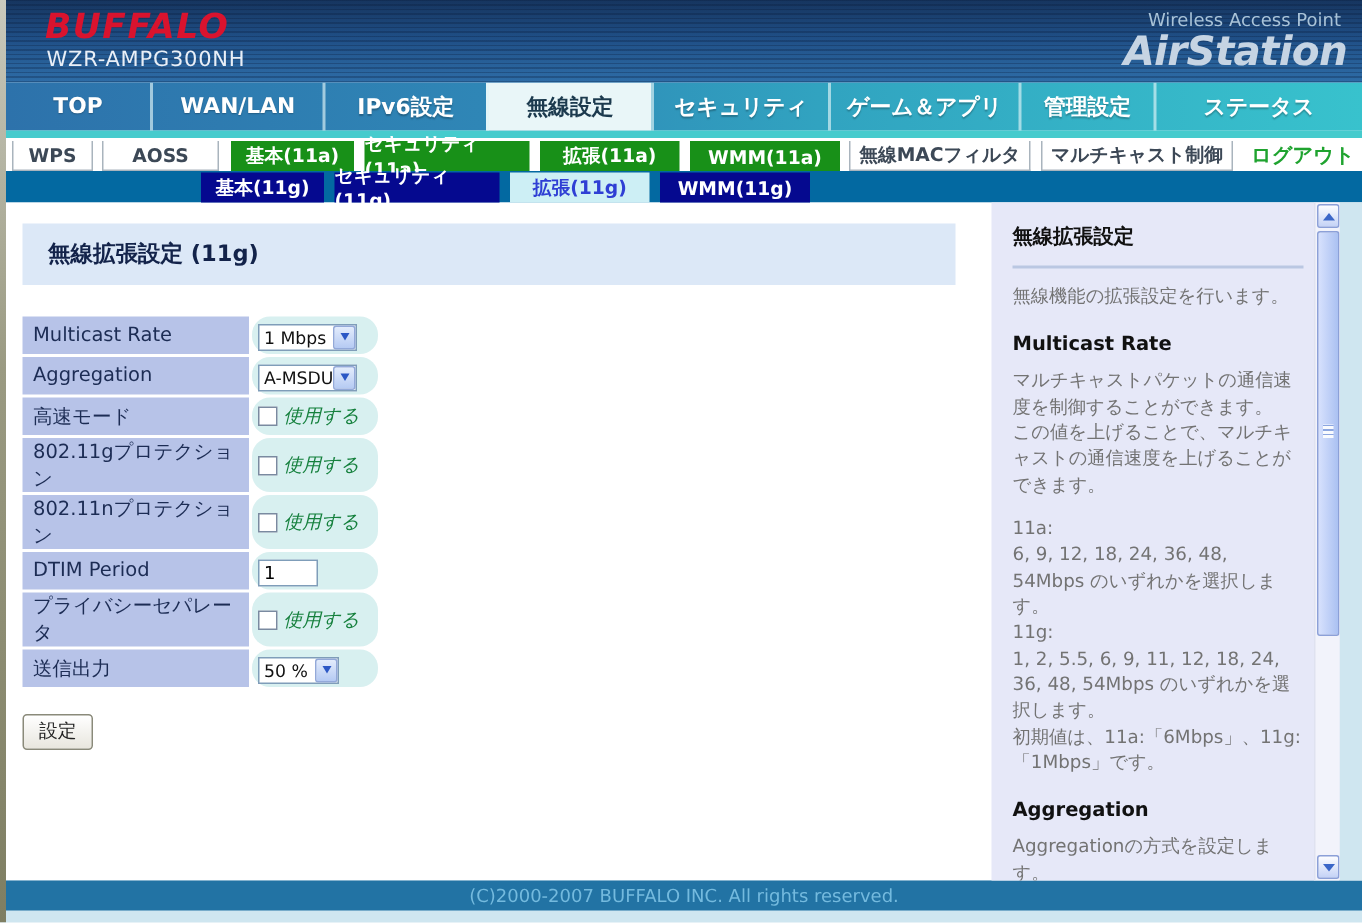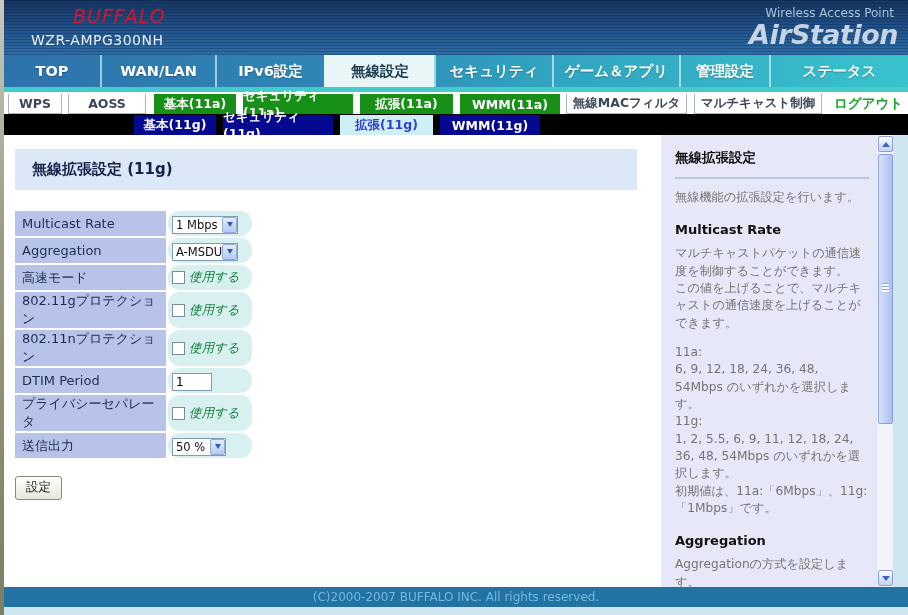--- a/index.html
+++ b/index.html
@@ -11,22 +11,22 @@
   }
   .left-strip { position:absolute; left:0; top:0; width:4px; height:615px;
     background:linear-gradient(180deg,#c9c9bd 0%,#9a9a82 40%,#7e7e62 100%); z-index:50; }
 
   
   .hdr { margin-left:4px; height:55px; position:relative;
     background:
       repeating-linear-gradient(180deg, rgba(8,25,55,.28) 0 1px, rgba(255,255,255,0) 1px 3px),
       linear-gradient(180deg,var(--header-blue-top,#16355f) 0%, #1f4e85 45%, var(--header-blue-bottom,#2e6da7) 100%);
   }
-  .brand { position:absolute; left:26px; top:5px; font-size:19px; font-weight:normal;
-    font-style:italic; letter-spacing:1px; color:var(--brand-red,#d9132e);margin-left:43px; }
+  .brand { position:absolute; left:26px; top:5px; font-size:23px; font-weight:bold;
+    font-style:italic; letter-spacing:1px; color:var(--brand-red,#d9132e); }
   .model { position:absolute; left:27px; top:32px; font-size:14px; color:#e9eff7; letter-spacing:.5px; }
   .tagline { position:absolute; right:14px; top:6px; font-size:12px; color:#a9c3d8; }
   .airstation { position:absolute; right:10px; top:19px; font-size:27px; font-weight:bold;
     font-style:italic; color:#c6d4e3; letter-spacing:-.5px; }
 
   
   .tabs { margin-left:4px; height:32px; display:flex;
     background:linear-gradient(90deg,#2d72ab 0%,#2f86b6 35%,#31a3c0 60%,var(--tab-teal,#38c2cd) 100%); }
   .tab { display:flex; align-items:center; justify-content:center;
     color:#fff; font-size:14.5px; font-weight:bold; cursor:pointer;
@@ -39,21 +39,21 @@
   .teal-line { margin-left:4px; height:5px; background:var(--teal-line,#46cbcd); }
 
   
   .subnav { margin-left:4px; background:#fff; padding-top:2px; }
   .sn-row1 { display:flex; height:20px; padding-left:4px; align-items:stretch; }
   .sn-plain { background:#fff; border:1px solid #a9b4bd; border-top:none;
     font-weight:bold; font-size:12.5px; color:#3c4856;
     display:flex; align-items:center; justify-content:center; cursor:pointer; }
   .sn-green { background:var(--green-11a,#189018); color:#fff; font-weight:bold; font-size:12.5px;
     display:flex; align-items:center; justify-content:center; cursor:pointer; }
-  .sn-row2-wrap { background:#000000; height:21px; display:flex; padding-left:130px;
+  .sn-row2-wrap { background:#0369a1; height:21px; display:flex; padding-left:130px;
     padding-top:1px; align-items:stretch; }
   .sn-navy { background:var(--navy-11g,#05098f); color:#fff; font-weight:bold; font-size:12.5px;
     display:flex; align-items:center; justify-content:center; cursor:pointer; }
   .sn-navy.sel { background:var(--subnav-selected-bg,#cdeff5); color:var(--subnav-selected-text,#2f3fd4); }
   .w-wps{width:54px}.w-aoss{width:78px;margin-left:6px}
   .w-b{width:82px;margin-left:8px}.w-s{width:110px;margin-left:7px}
   .w-k{width:93px;margin-left:7px}.w-w{width:100px;margin-left:7px}
   .w-b2{width:82px}.w-s2{width:110px;margin-left:7px}.w-k2{width:93px;margin-left:7px}.w-w2{width:100px;margin-left:7px}
   .w-mac{width:121px;margin-left:6px}.w-mc{width:128px;margin-left:7px}
   .sn-logout { margin-left:12px; color:var(--logout-green,#1fa32f); font-weight:bold;

